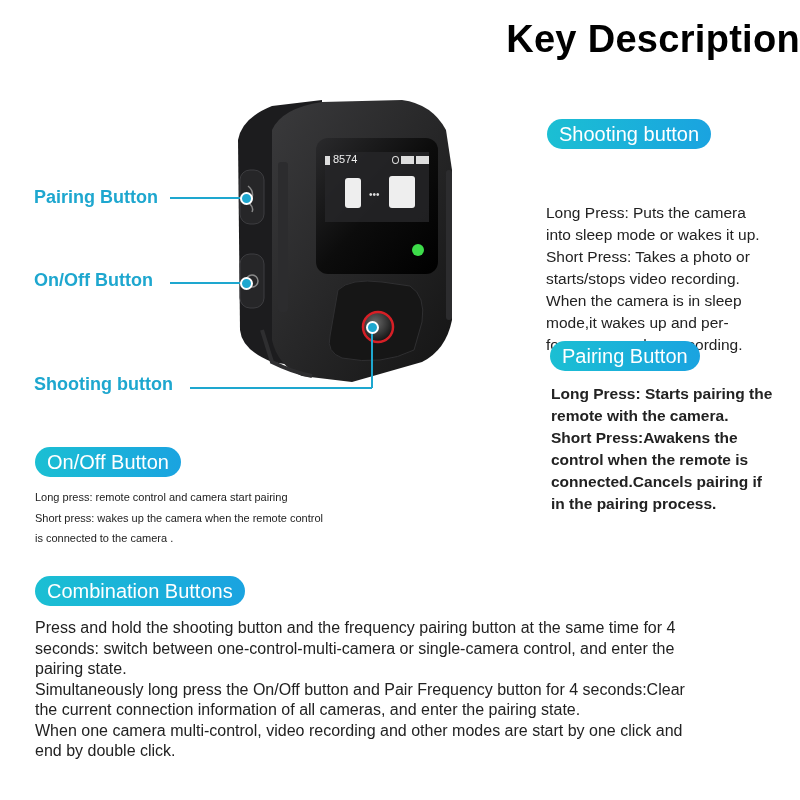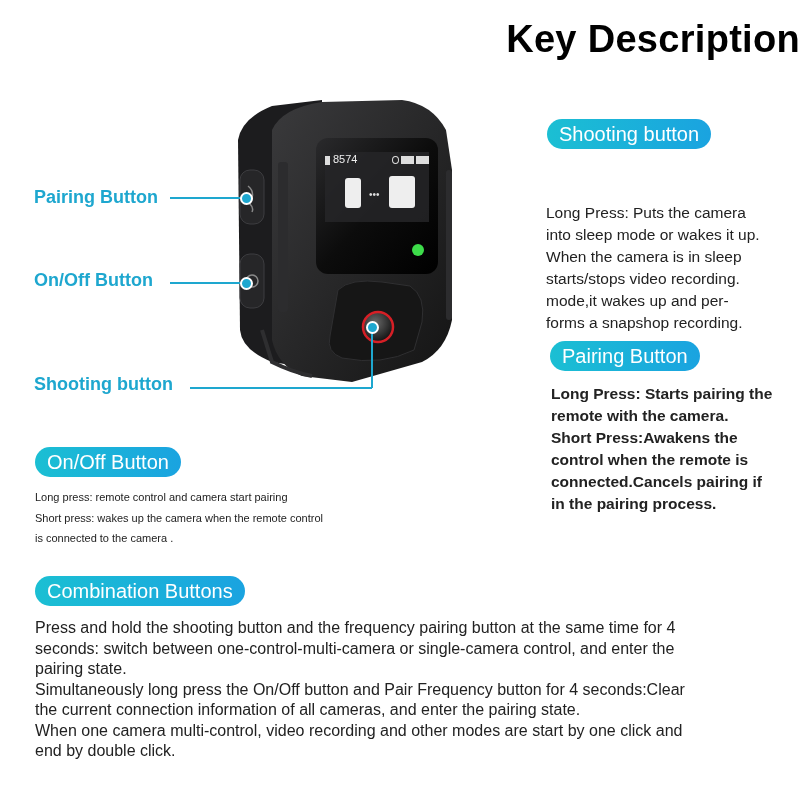--- a/index.html
+++ b/index.html
@@ -82,22 +82,23 @@
 
 <div class="callout" style="left:34px;top:374px;">Shooting button</div>
 <div class="line" style="left:190px;top:387px;width:182px;height:1.5px;"></div>
 <div class="line" style="left:371px;top:327px;width:1.5px;height:61px;"></div>
 <div class="dot" style="left:366px;top:321px;"></div>
 
 <div class="pill" style="left:547px;top:119px;">Shooting button</div>
 <div class="desc" style="left:546px;top:162px;margin-top:40px;">
   <div>Long Press: Puts the camera</div>
   <div>into sleep mode or wakes it up.</div>
+  <div>Short Press: Takes a photo or</div>
+  <div>starts/stops video recording.</div>
   <div>When the camera is in sleep</div>
-  <div>starts/stops video recording.</div>
   <div>mode,it wakes up and per-</div>
   <div>forms a snapshop recording.</div>
 </div>
 
 <div class="pill" style="left:550px;top:341px;">Pairing Button</div>
 <div class="desc" style="left:551px;top:383px;font-weight:bold;">
   <div>Long Press: Starts pairing the</div>
   <div>remote with the camera.</div>
   <div>Short Press:Awakens the</div>
   <div>control when the remote is</div>

